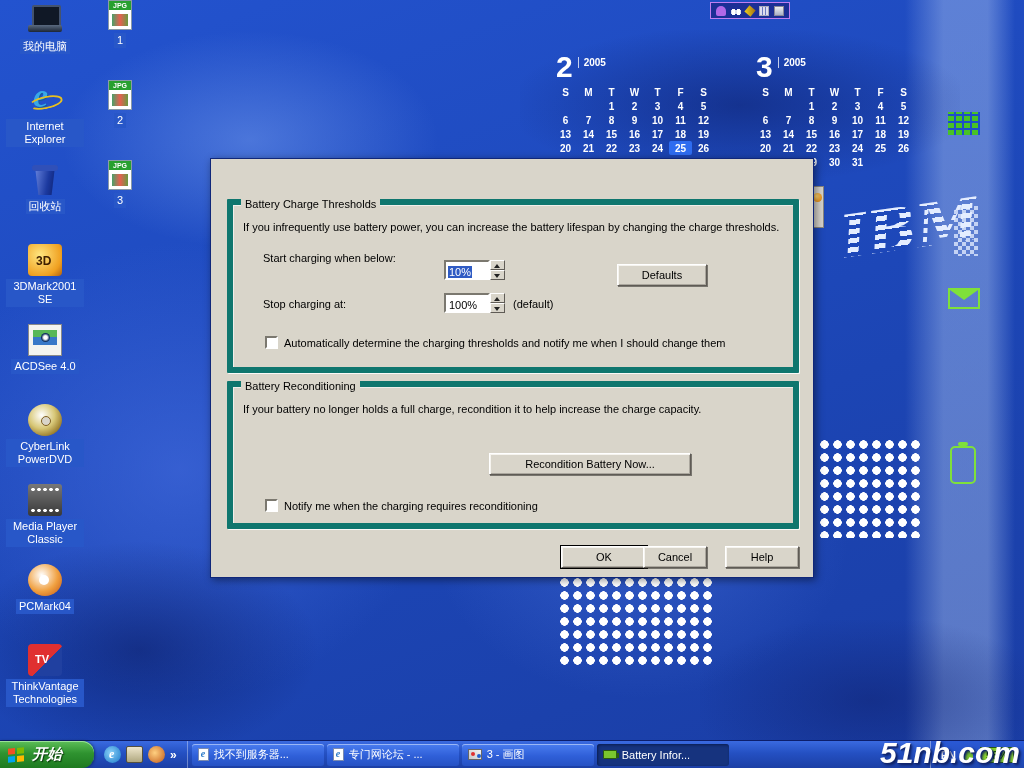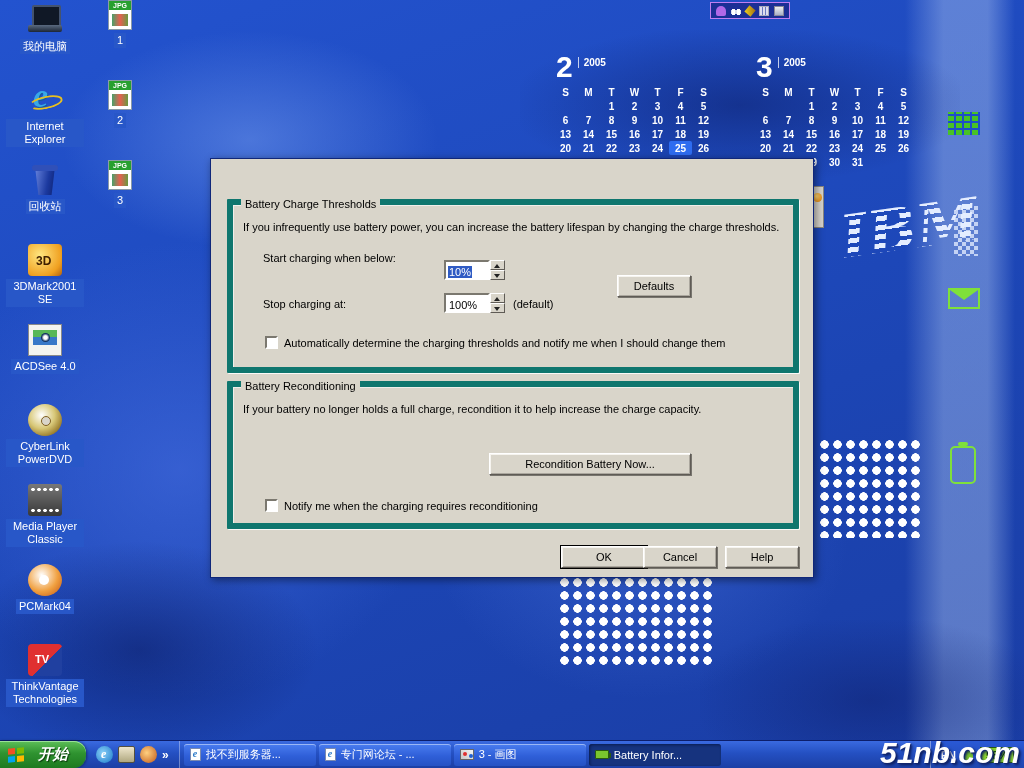--- a/index.html
+++ b/index.html
@@ -108,35 +108,35 @@
   .sb1{left:211px;top:55px}
   .sb2{left:211px;top:88px}
   .spin-field{width:46px;height:20px;background:#fff;border:2px solid;border-color:#7b786f #fff #fff #7b786f;display:flex;align-items:flex-end;padding:0 2px;font-size:11px}
   .spin-val{padding:0 1px}
   .spin-val.sel{background:#2f5bc4;color:#fff}
   .spin-btns{display:flex;flex-direction:column;width:15px;height:20px}
   .su,.sd{flex:1;position:relative;background:#d9d5ca;border:1px solid;border-color:#fff #5f5b55 #5f5b55 #fff;cursor:pointer}
   .su::after{content:"";position:absolute;left:3px;top:3px;border-left:3px solid transparent;border-right:3px solid transparent;border-bottom:4px solid #222}
   .sd::after{content:"";position:absolute;left:3px;top:3px;border-left:3px solid transparent;border-right:3px solid transparent;border-top:4px solid #222}
   .btn{position:absolute;height:22px;background:#d9d5ca;border:1px solid;border-color:#fff #5f5b55 #5f5b55 #fff;box-shadow:inset 1px 1px 0 #f6f4ef,inset -1px -1px 0 #aba79e,1px 1px 0 rgba(40,38,34,.55);font:11px "Liberation Sans",sans-serif;display:flex;align-items:center;justify-content:center;cursor:pointer}
-  .btn-defaults{left:384px;top:70px;width:74px}
+  .btn-defaults{left:384px;top:59px;width:90px}
   .btn-recondition{left:256px;top:66px;width:202px}
   .btn-ok{left:350px;top:387px;width:86px;outline:1px solid #000}
-  .btn-cancel{left:432px;top:387px;width:74px}
+  .btn-cancel{left:432px;top:387px;width:64px}
   .btn-help{left:514px;top:387px;width:74px}
   .checkbox{position:absolute;width:13px;height:13px;background:#fff;border:2px solid;border-color:#7b786f #fff #fff #7b786f;cursor:pointer}
   .cb1{left:32px;top:131px}
   .cb2{left:32px;top:112px}
   .cb-label{position:absolute;white-space:nowrap}
   .cbl1{left:51px;top:132px}
   .cbl2{left:51px;top:113px}
 
   
   .taskbar{position:absolute;left:0;bottom:0;width:1024px;height:28px;display:flex;align-items:stretch;background:linear-gradient(#3a6ae0,#2450c2 45%,#1c3fa5);border-top:1px solid #0c1e6b;z-index:20}
-  .start-btn{display:flex;align-items:center;gap:14px;padding:0 18px 0 8px;background:linear-gradient(#5dbf58,#2f9330 45%,#1e7a20);border-radius:0 12px 12px 0;box-shadow:inset 0 1px 0 #9ae098,1px 0 3px rgba(0,0,0,.4);color:#fff;font:bold italic 15px "Liberation Sans",sans-serif;text-shadow:1px 1px 1px #0a3a0a;cursor:pointer}
+  .start-btn{display:flex;align-items:center;gap:8px;padding:0 32px 0 8px;background:linear-gradient(#5dbf58,#2f9330 45%,#1e7a20);border-radius:0 12px 12px 0;box-shadow:inset 0 1px 0 #9ae098,1px 0 3px rgba(0,0,0,.4);color:#fff;font:bold italic 15px "Liberation Sans",sans-serif;text-shadow:1px 1px 1px #0a3a0a;cursor:pointer}
   .win-flag{width:16px;height:14px;flex:none;transform:skewY(-6deg);background:
     linear-gradient(#f25022 0 0) 0 0/7px 6px no-repeat,
     linear-gradient(#7fba00 0 0) 9px 0/7px 6px no-repeat,
     linear-gradient(#00a4ef 0 0) 0 8px/7px 6px no-repeat,
     linear-gradient(#ffb900 0 0) 9px 8px/7px 6px no-repeat}
   .quick-launch{display:flex;align-items:center;gap:5px;padding:0 10px;border-right:1px solid rgba(255,255,255,.35)}
   .ql{width:17px;height:17px;border-radius:2px;cursor:pointer;position:relative}
   .ql-ie{background:radial-gradient(circle at 40% 40%,#8ad0f8,#1878c8);border-radius:50%}
   .ql-ie::before{content:"e";position:absolute;left:5px;top:1px;color:#fff;font:bold italic 12px "Liberation Serif",serif}
   .ql-desk{background:linear-gradient(#eee6cc,#b0a880);border:1px solid #55503e}

